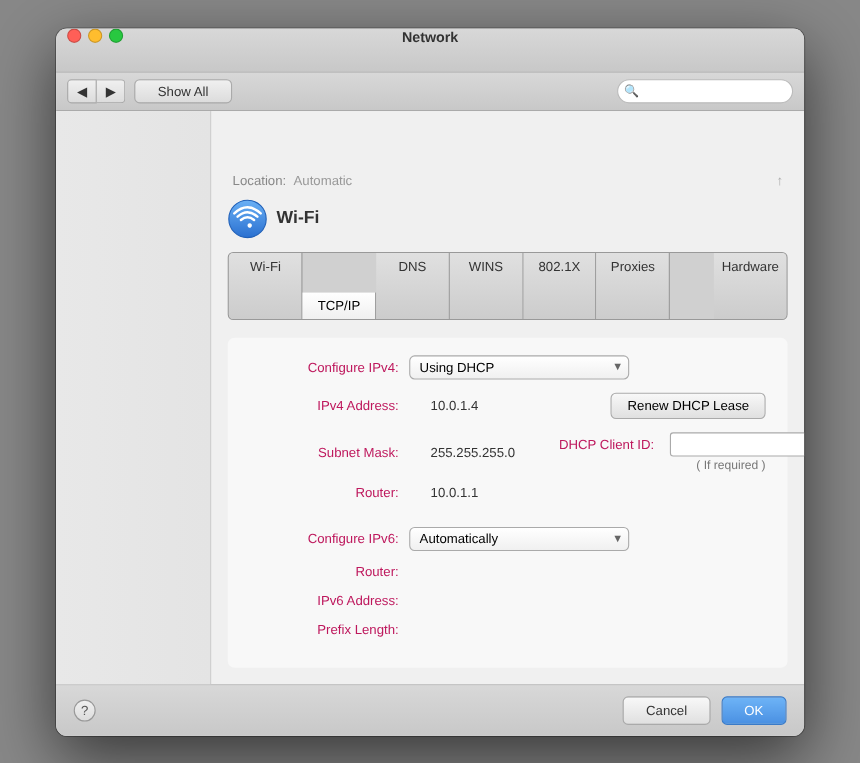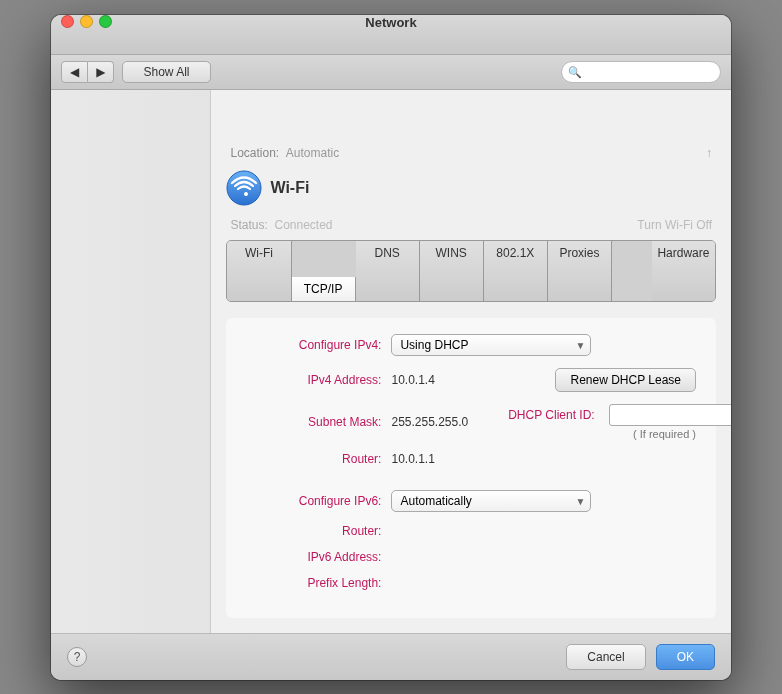--- a/index.html
+++ b/index.html
@@ -203,20 +203,21 @@
       width: 145px;
       padding-right: 10px;
       color: #be185d;
       font-size: 12px;
       flex-shrink: 0;
     }
 
     .form-value {
       color: #333;
       font-size: 12px;
+      margin-left: 19px;
     }
 
     .select-wrap {
       position: relative;
       display: inline-block;
     }
 
     .form-select {
       appearance: none;
       background: linear-gradient(to bottom, #fff, #f0f0f0);
@@ -356,24 +357,20 @@
           <g fill="white">
             <path d="M18 24 a2 2 0 1 1 0 0.01Z" fill="white"></path>
             <path d="M12 19 q6-5 12 0" stroke="white" stroke-width="2.2" fill="none" stroke-linecap="round"></path>
             <path d="M9 16 q9-8 18 0" stroke="white" stroke-width="2.2" fill="none" stroke-linecap="round"></path>
             <path d="M6 13 q12-11 24 0" stroke="white" stroke-width="2.2" fill="none" stroke-linecap="round"></path>
           </g>
         </svg>
         <span class="wifi-label">Wi-Fi</span>
       </div>
 
-      <div style="display:flex; justify-content:space-between; align-items:center; font-size:12px; color:#aaa; margin-bottom:8px; padding: 0 4px;">
-        <span>Status: &nbsp;<span style="color:#bbb;">Connected</span></span>
-        <span style="color:#bbb;">Turn Wi-Fi Off</span>
-      </div>
 
       <div class="tabs">
         <div class="tab">Wi-Fi</div>
         <div class="tab active">TCP/IP</div>
         <div class="tab">DNS</div>
         <div class="tab">WINS</div>
         <div class="tab">802.1X</div>
         <div class="tab">Proxies</div>
         <div class="tab">Hardware</div>
       </div>

